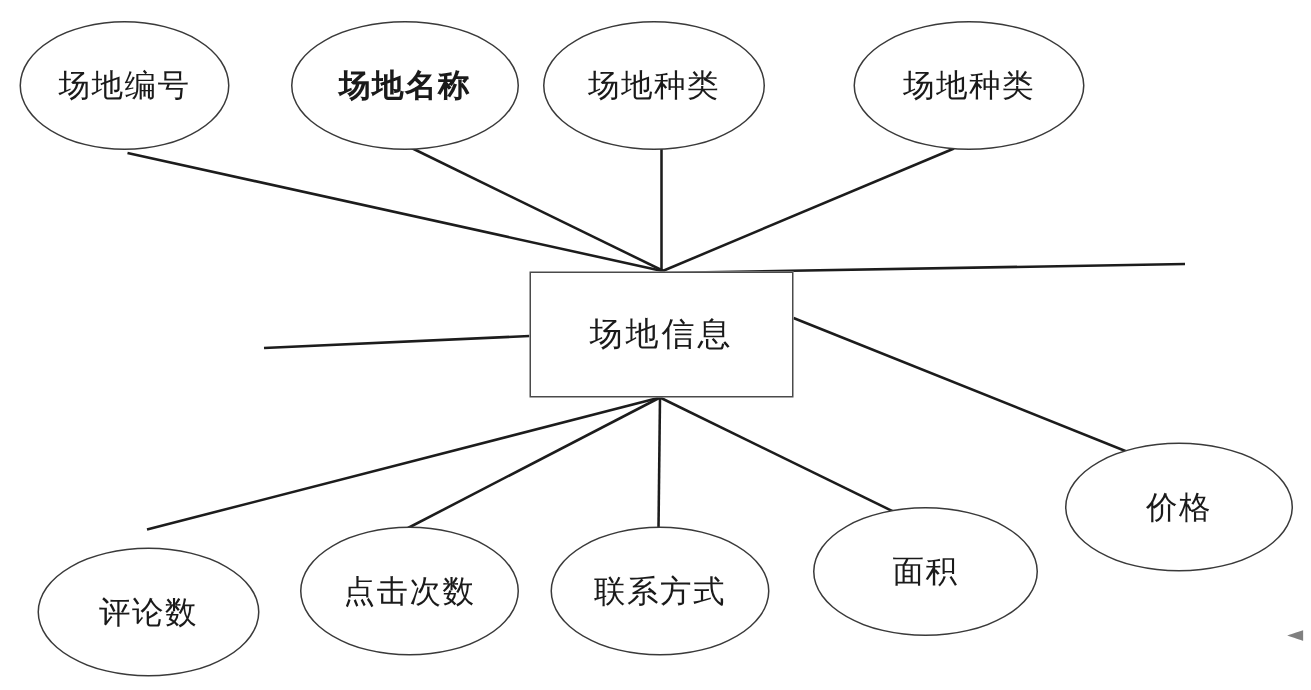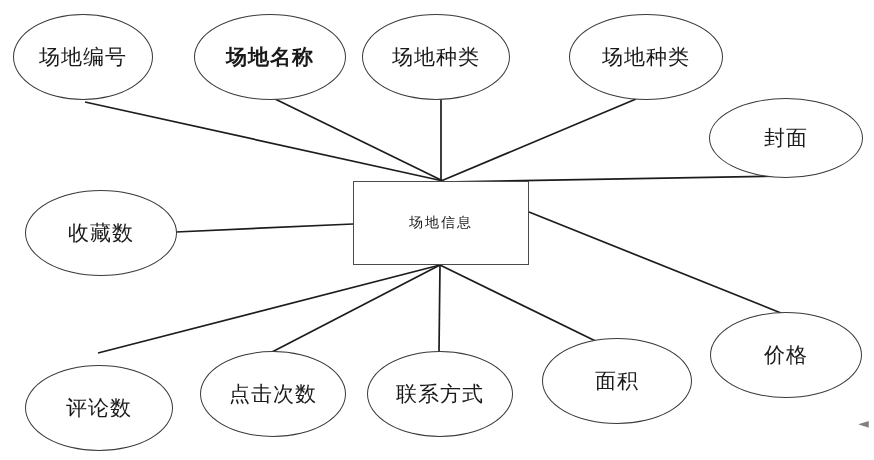--- a/index.html
+++ b/index.html
@@ -44,21 +44,21 @@
     position: absolute;
     z-index: 2;
     background: #ffffff;
     border: 1.5px solid #4a4a4a;
     display: flex;
     align-items: center;
     justify-content: center;
     box-sizing: border-box;
   }
   .entity span {
-    font-size: 14px;
+    font-size: 22px;
     color: #1a1a1a;
     letter-spacing: 2px;
     white-space: nowrap;
     text-align: right;
   }
   .scroll-arrow {
     position: absolute;
     z-index: 3;
     left: 858px;
     top: 414px;
@@ -100,27 +100,21 @@
     </div>
     <div class="ellipse" style="left: 194px; top: 14px; width: 152px; height: 86px; font-weight: bold;">
       <span>场地名称</span>
     </div>
     <div class="ellipse" style="left: 362px; top: 14px; width: 148px; height: 86px; font-family: Liberation Mono, monospace;">
       <span>场地种类</span>
     </div>
     <div class="ellipse" style="left: 569px; top: 14px; width: 154px; height: 86px;">
       <span>场地种类</span>
     </div>
-    <div class="ellipse" style="left: 709px; top: 98px; width: 154px; height: 80px;">
-      <span>封面</span>
-    </div>
-    <div class="ellipse" style="left: 25px; top: 190px; width: 152px; height: 86px;">
-      <span>收藏数</span>
-    </div>
-    <div class="ellipse" style="left: 710px; top: 312px; width: 152px; height: 86px; text-align: right;">
+    <div class="ellipse" style="left: 710px; top: 295px; width: 152px; height: 86px; text-align: right;">
       <span>价格</span>
     </div>
     <div class="ellipse" style="left: 25px; top: 365px; width: 148px; height: 86px;">
       <span>评论数</span>
     </div>
     <div class="ellipse" style="left: 200px; top: 351px; width: 146px; height: 86px;">
       <span>点击次数</span>
     </div>
     <div class="ellipse" style="left: 367px; top: 351px; width: 146px; height: 86px;">
       <span>联系方式</span>

